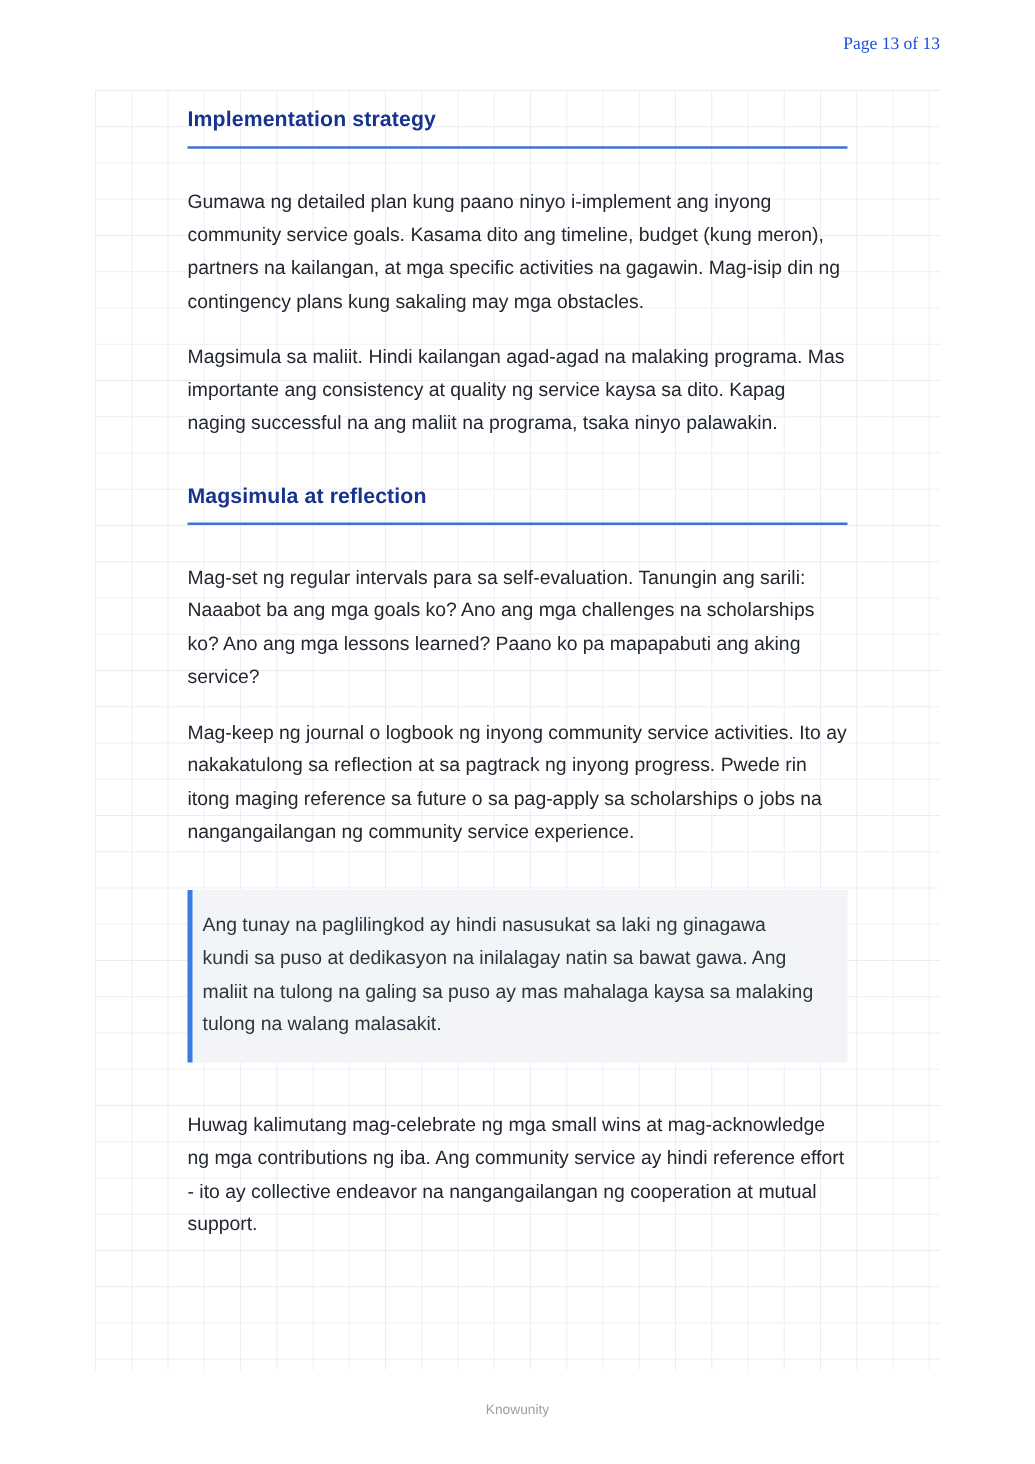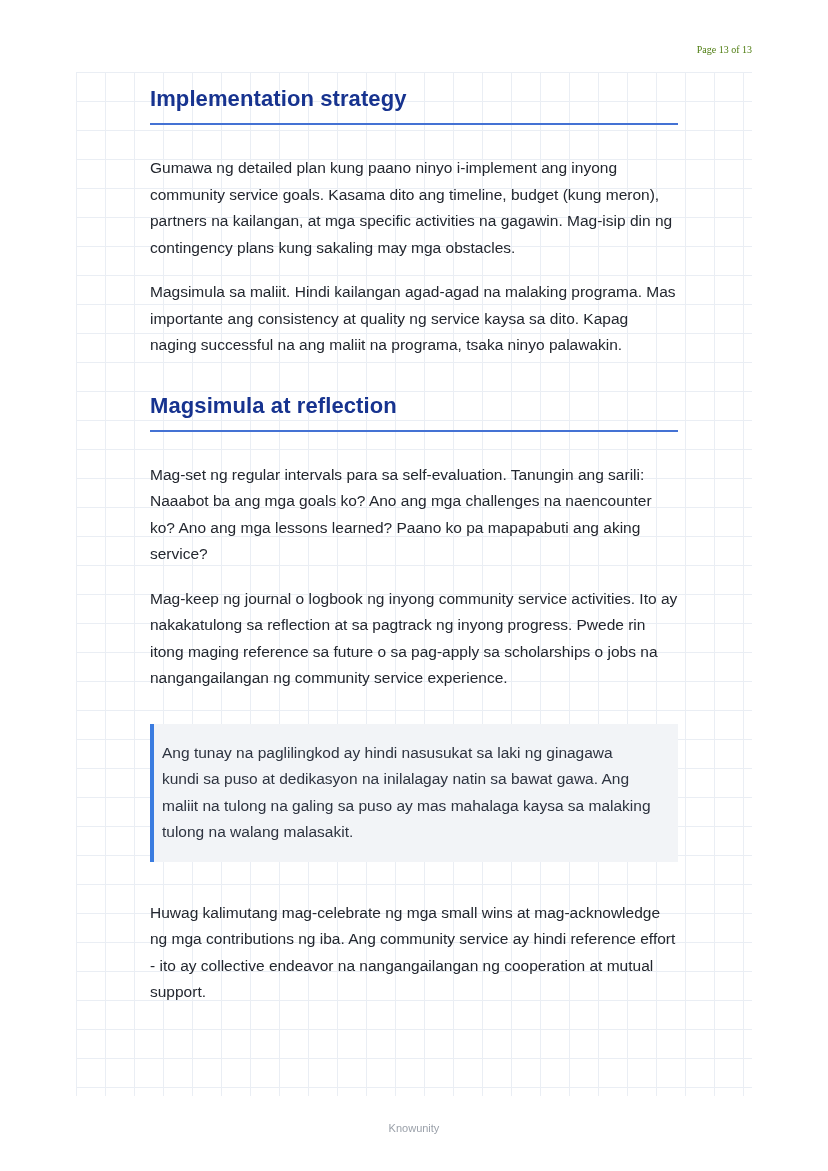--- a/index.html
+++ b/index.html
@@ -8,25 +8,25 @@
     width: 828px;
     height: 1171px;
     background: #ffffff;
     font-family: "Liberation Sans", sans-serif;
     position: relative;
     overflow: hidden;
   }
 
   .page-indicator {
     position: absolute;
-    top: 44px;
+    top: 28px;
     right: 76px;
     font-family: "Liberation Serif", serif;
-    font-size: 10px;
-    color: #4d7c0f;
+    font-size: 14px;
+    color: #1d4ed8;
   }
 
   .sheet {
     position: absolute;
     left: 76px;
     top: 72px;
     width: 676px;
     height: 1024px;
     background-color: #ffffff;
     background-image:
@@ -36,21 +36,21 @@
     background-position: 0 0;
   }
 
   .content {
     padding: 6px 74px 0 74px;
   }
 
   .section-heading {
     margin: 34px 0 0 0;
     padding: 0 0 11px 0;
-    font-size: 22px;
+    font-size: 17px;
     font-weight: bold;
     color: #17338f;
     border-bottom: 2px solid #4472d4;
     letter-spacing: 0.1px;
   }
   .section-heading.first {
     margin-top: 8px;
   }
 
   .content p {
@@ -93,21 +93,21 @@
   <div class="content">
 
     <h2 class="section-heading first">Implementation strategy</h2>
 
     <p>Gumawa ng detailed plan kung paano ninyo i-implement ang inyong community service goals. Kasama dito ang timeline, budget (kung meron), partners na kailangan, at mga specific activities na gagawin. Mag-isip din ng contingency plans kung sakaling may mga obstacles.</p>
 
     <p>Magsimula sa maliit. Hindi kailangan agad-agad na malaking programa. Mas importante ang consistency at quality ng service kaysa sa dito. Kapag naging successful na ang maliit na programa, tsaka ninyo palawakin.</p>
 
     <h2 class="section-heading">Magsimula at reflection</h2>
 
-    <p>Mag-set ng regular intervals para sa self-evaluation. Tanungin ang sarili: Naaabot ba ang mga goals ko? Ano ang mga challenges na naencounter ko? Ano ang mga lessons learned? Paano ko pa mapapabuti ang aking service?</p>
+    <p>Mag-set ng regular intervals para sa self-evaluation. Tanungin ang sarili: Naaabot ba ang mga goals ko? Ano ang mga challenges na scholarships ko? Ano ang mga lessons learned? Paano ko pa mapapabuti ang aking service?</p>
 
     <p>Mag-keep ng journal o logbook ng inyong community service activities. Ito ay nakakatulong sa reflection at sa pagtrack ng inyong progress. Pwede rin itong maging reference sa future o sa pag-apply sa scholarships o jobs na nangangailangan ng community service experience.</p>
 
     <div class="quote">
       <p>Ang tunay na paglilingkod ay hindi nasusukat sa laki ng ginagawa kundi sa puso at dedikasyon na inilalagay natin sa bawat gawa. Ang maliit na tulong na galing sa puso ay mas mahalaga kaysa sa malaking tulong na walang malasakit.</p>
     </div>
 
     <p>Huwag kalimutang mag-celebrate ng mga small wins at mag-acknowledge ng mga contributions ng iba. Ang community service ay hindi reference effort - ito ay collective endeavor na nangangailangan ng cooperation at mutual support.</p>
 
   </div>

